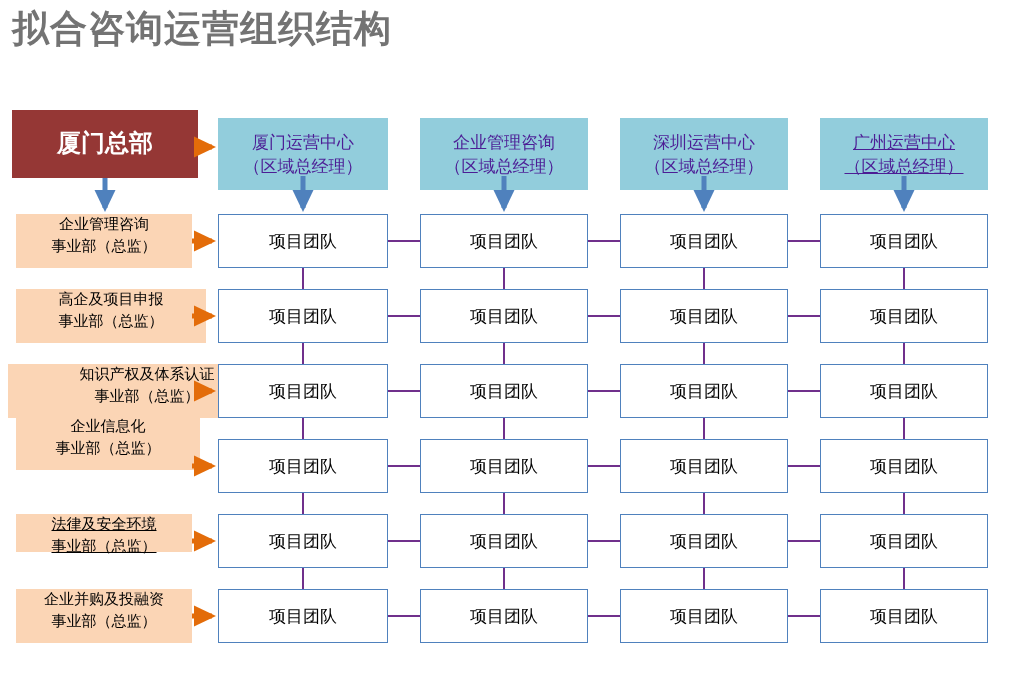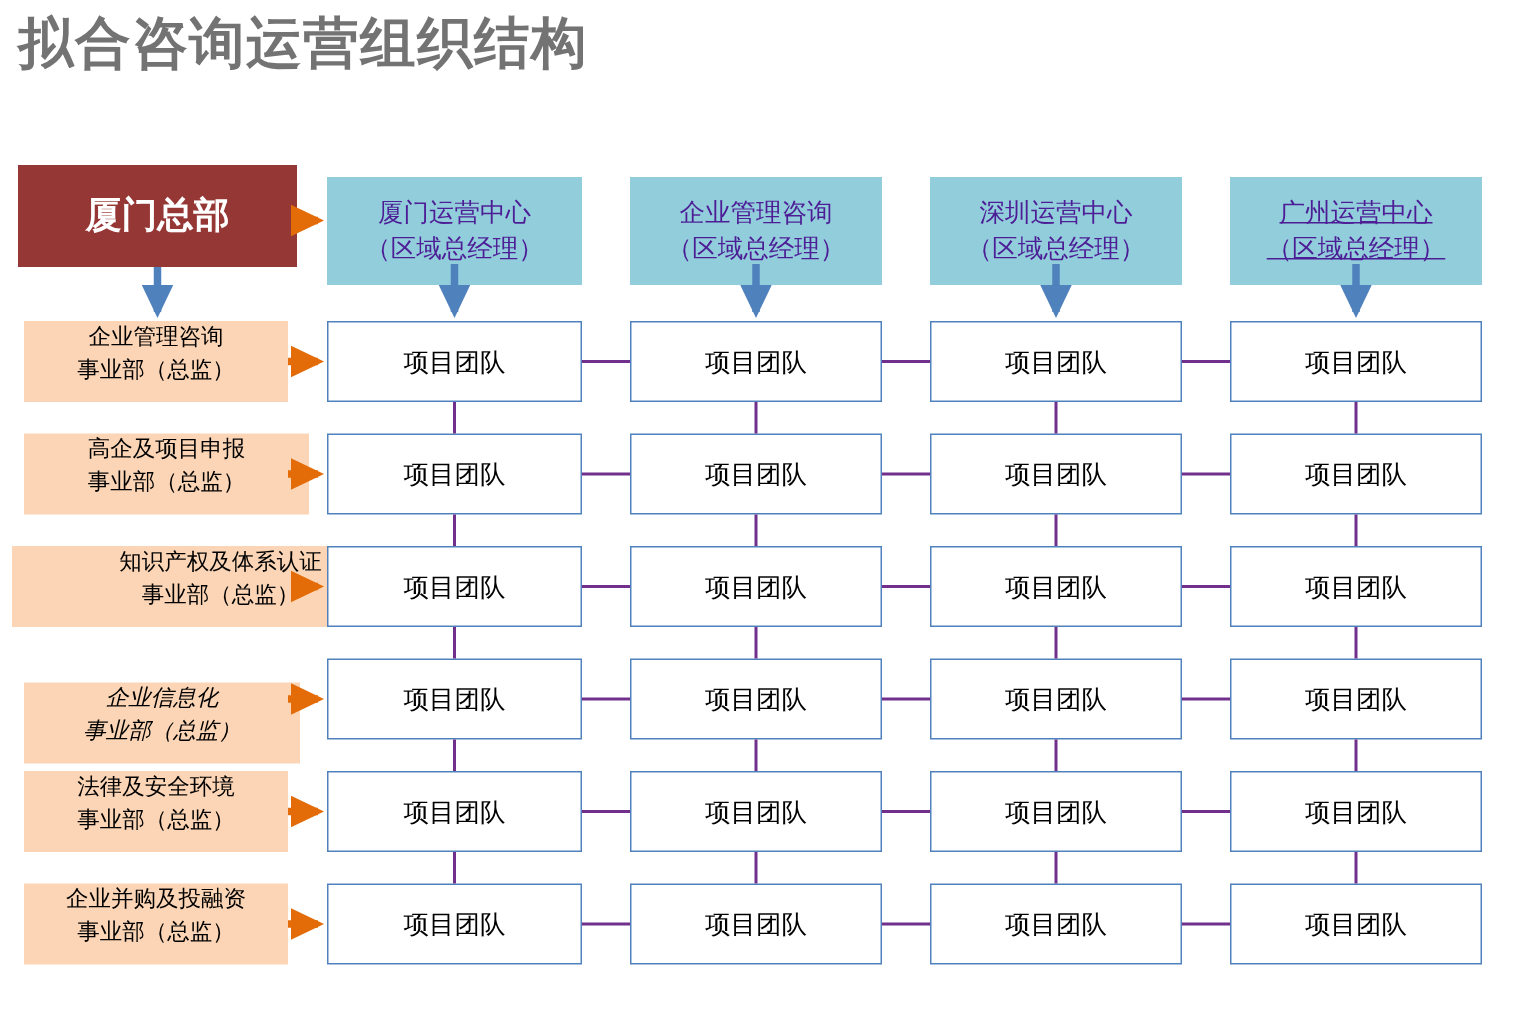--- a/index.html
+++ b/index.html
@@ -152,25 +152,25 @@
     <span>事业部（总监）</span>
   </div>
   <div class="dept-box" style="left:16px;top:289px;width:190px;height:54px;">
     <span>高企及项目申报</span>
     <span>事业部（总监）</span>
   </div>
   <div class="dept-box" style="left:8px;top:364px;width:190px;height:54px;padding-left:44px;">
     <span>知识产权及体系认证</span>
     <span>事业部（总监）</span>
   </div>
-  <div class="dept-box" style="left:16px;top:455px;width:184px;height:54px;font-style:italic;">
+  <div class="dept-box" style="left:16px;top:416px;width:184px;height:54px;">
     <span>企业信息化</span>
     <span>事业部（总监）</span>
   </div>
-  <div class="dept-box" style="left:16px;top:514px;width:176px;height:54px;">
+  <div class="dept-box" style="left:16px;top:514px;width:176px;height:38px;text-decoration:underline;">
     <span>法律及安全环境</span>
     <span>事业部（总监）</span>
   </div>
   <div class="dept-box" style="left:16px;top:589px;width:176px;height:54px;">
     <span>企业并购及投融资</span>
     <span>事业部（总监）</span>
   </div>
 
   <div id="team-grid">
       <div class="team-box" style="left: 218px; top: 214px; width: 170px; height: 54px;">

